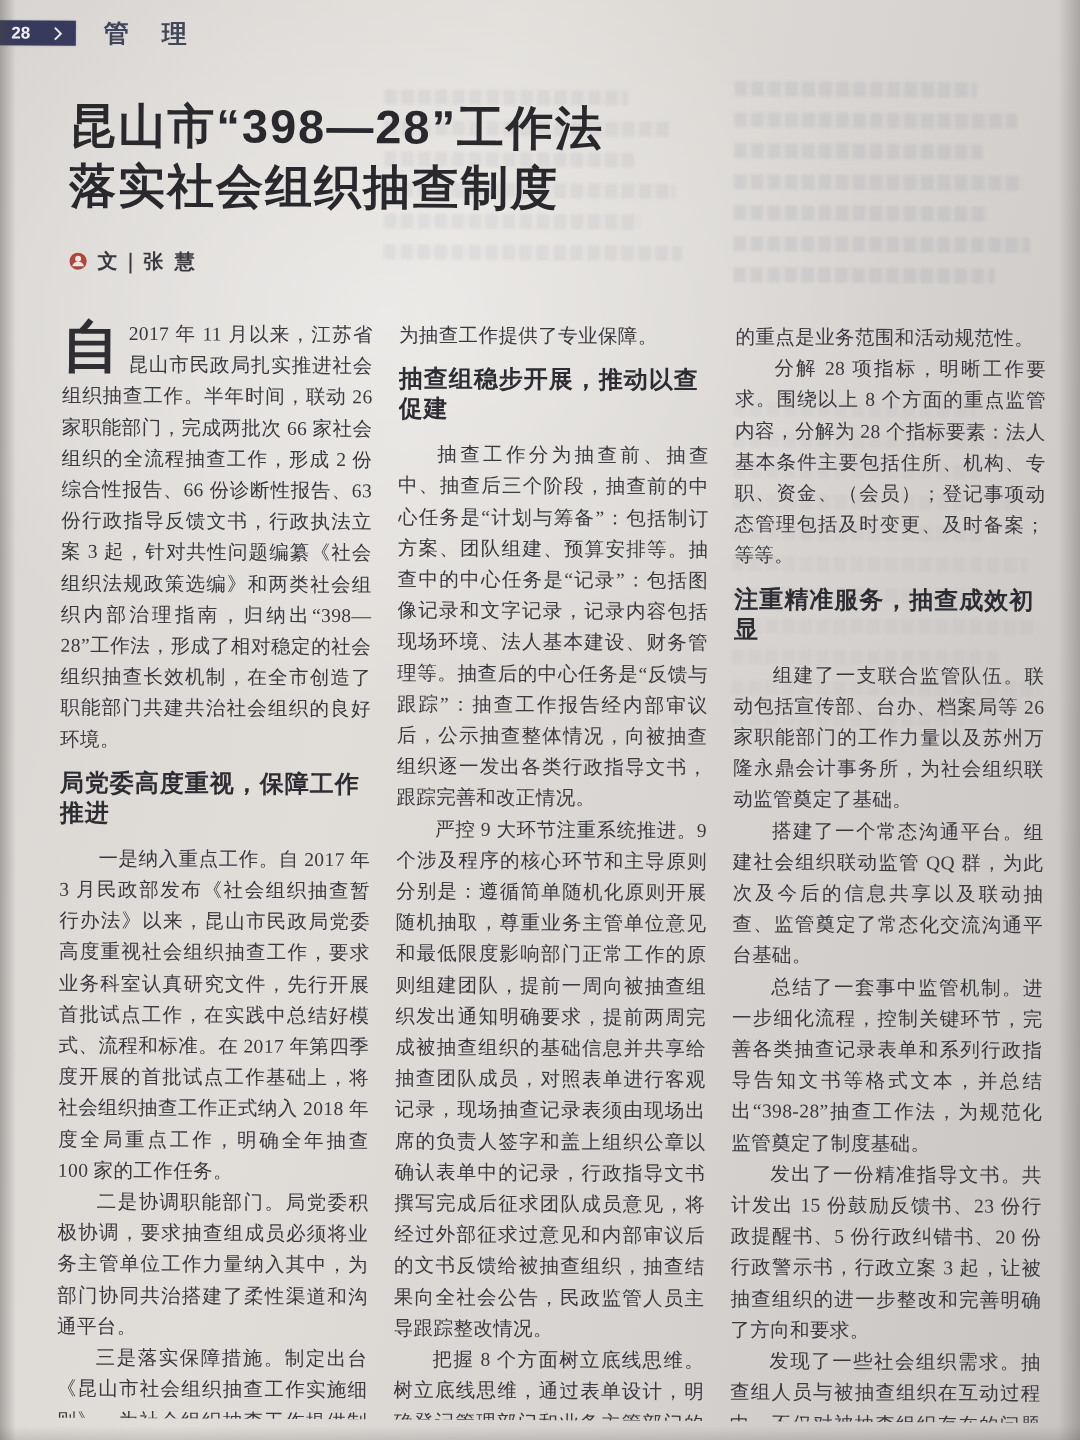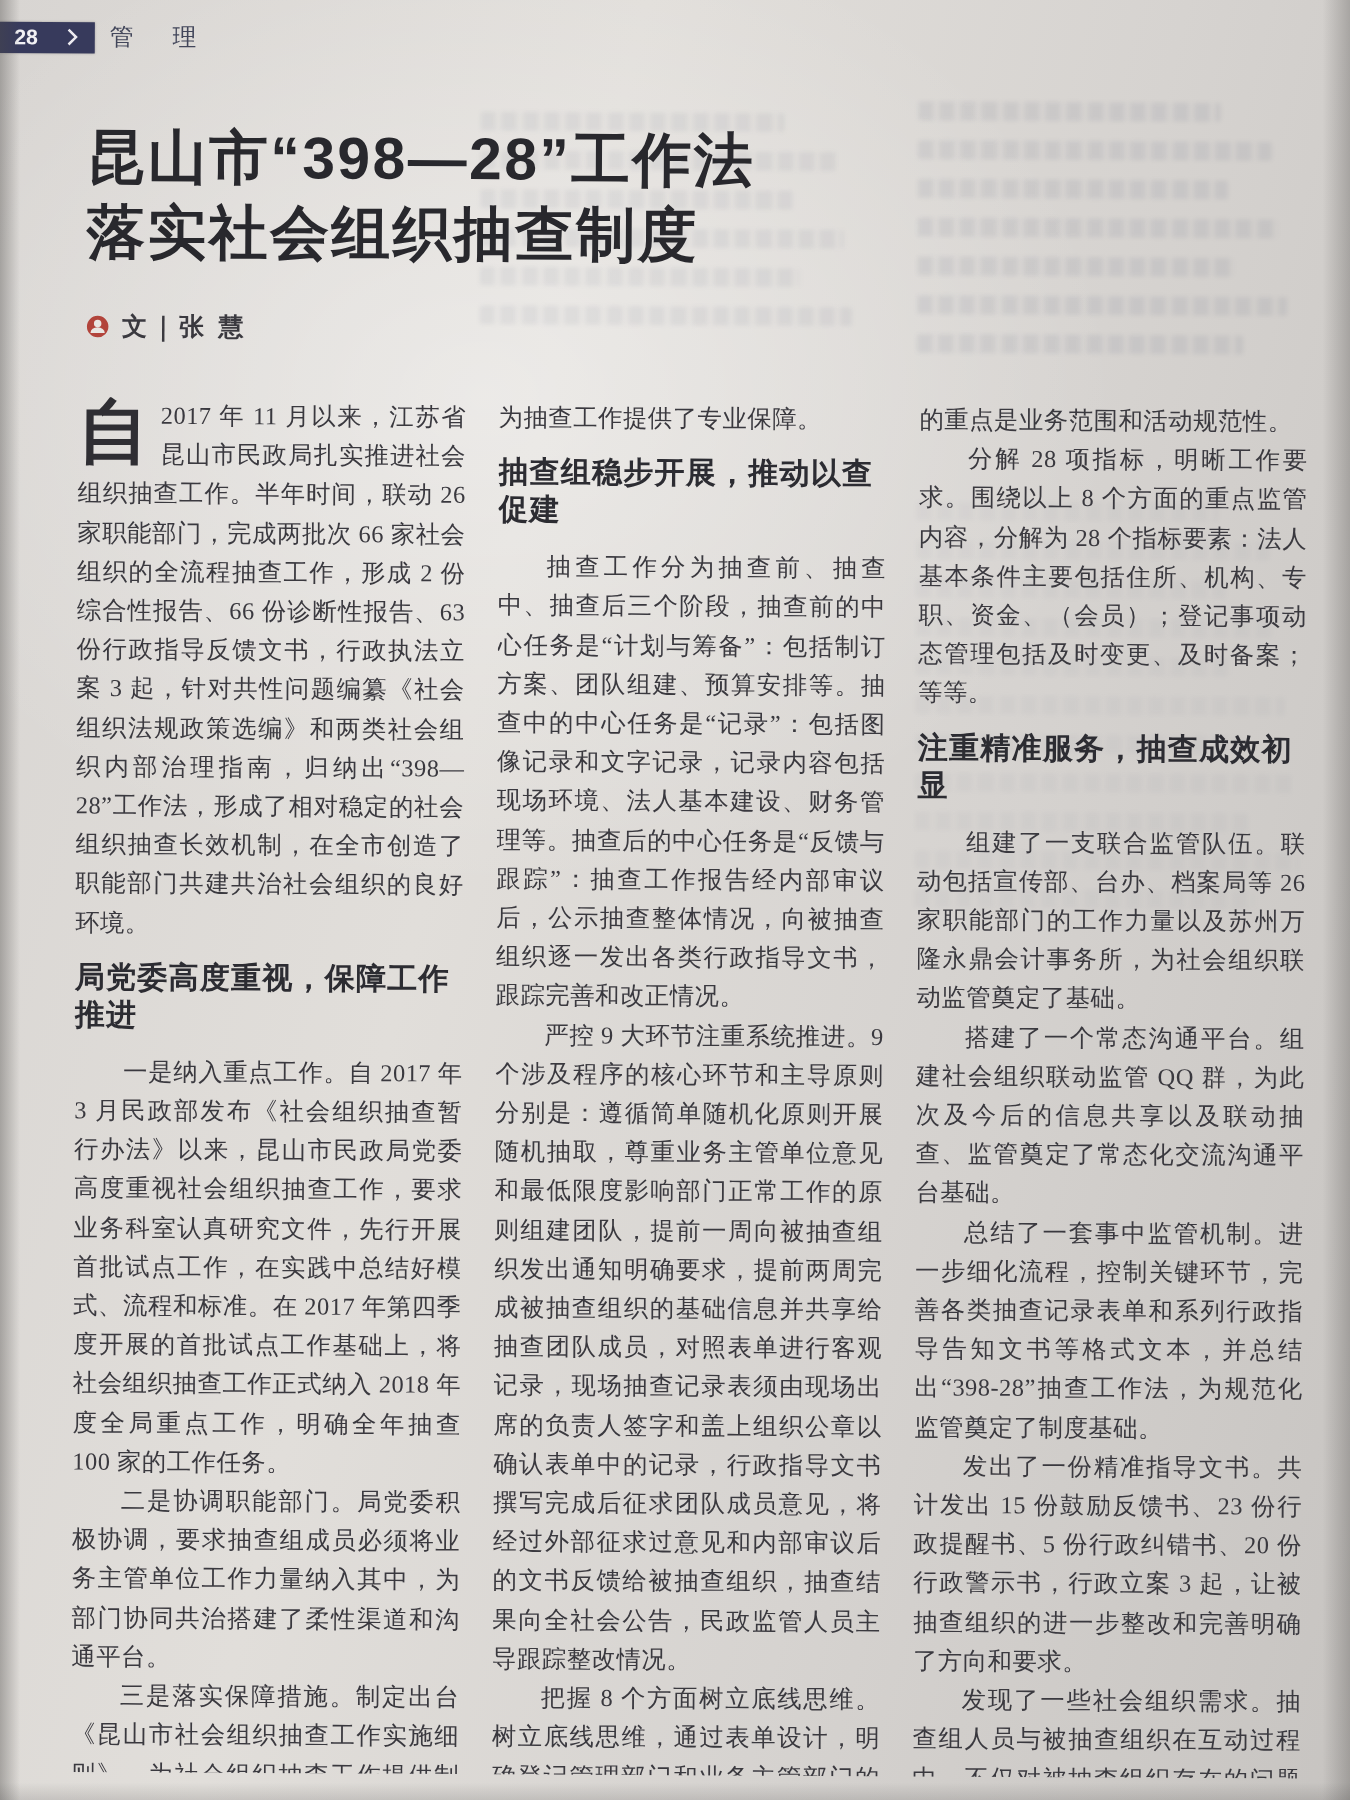--- a/index.html
+++ b/index.html
@@ -29,21 +29,21 @@
   .ghost-mid{left:385px;top:88px;width:320px;opacity:.55;}
   .ghost-topright{left:735px;top:78px;width:318px;opacity:.7;}
   .ghost-right2{left:735px;top:398px;width:318px;opacity:.28;}
 
   .page-header{position:absolute;left:0;top:17px;z-index:4;display:flex;align-items:center;
     font-family:"Liberation Sans","DejaVu Sans",sans-serif;}
   .page-num-box{width:76px;height:25px;background:#373a5c;display:flex;align-items:center;
     justify-content:center;gap:23px;box-shadow:0 0 2px rgba(0,0,0,.25);}
   .page-num{color:#f2f1f4;font-size:17px;font-weight:700;line-height:1;}
   .chevron-icon{display:flex;align-items:center;}
-  .section-label{margin-left:12px;font-size:19px;font-weight:400;color:#42465a;letter-spacing:13px;}
+  .section-label{margin-left:28px;font-size:25px;font-weight:700;color:#42465a;letter-spacing:13px;}
 
   .title-block{position:absolute;left:70px;top:96px;width:660px;z-index:4;}
   .article-title{margin:0;font-family:"Liberation Sans","DejaVu Sans",sans-serif;
     font-weight:900;font-size:47px;line-height:60px;color:#28282d;letter-spacing:2px;}
   .title-line{display:block;}
   .byline{margin-top:32px;display:flex;align-items:center;gap:10px;
     font-family:"Liberation Sans","DejaVu Sans",sans-serif;
     font-size:20px;font-weight:700;color:#3a393f;letter-spacing:3px;}
 
   .columns{position:absolute;left:64px;top:318px;width:984px;height:1100px;z-index:3;

